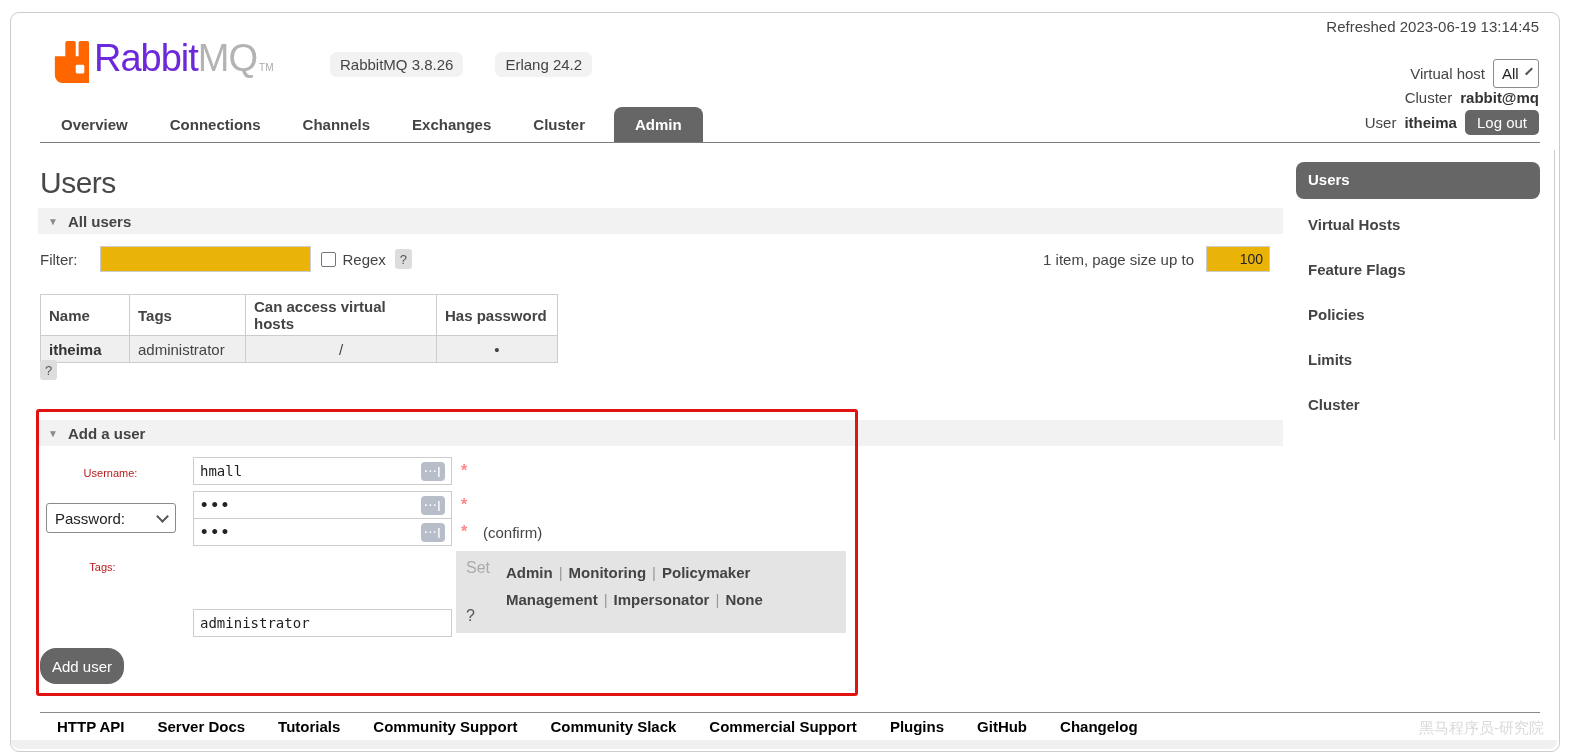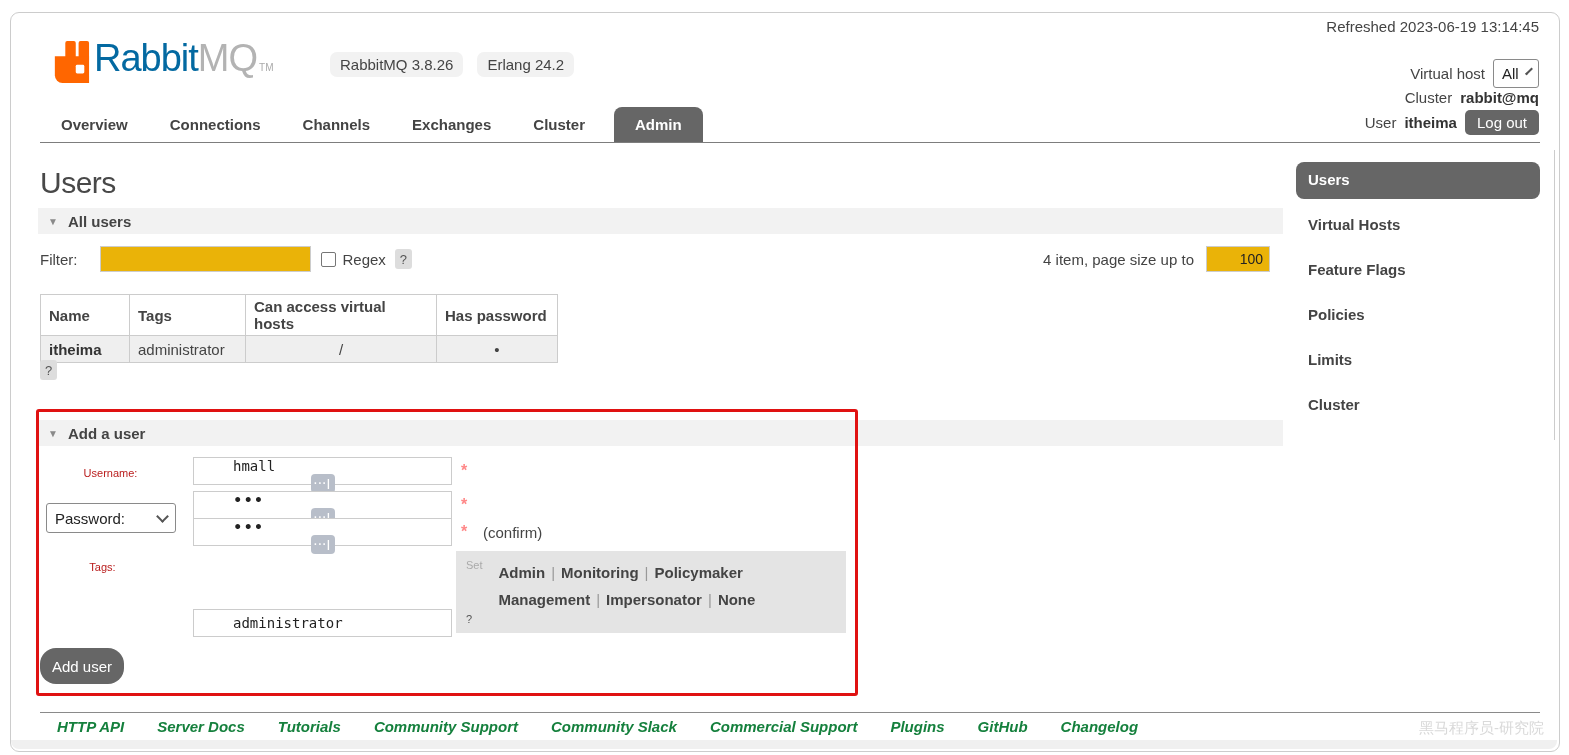--- a/index.html
+++ b/index.html
@@ -5,25 +5,25 @@
   html,body{margin:0;padding:0;background:#fff;}
   body{font-family:"Liberation Sans","DejaVu Sans",sans-serif;color:#444;}
   .frame{position:relative;width:1569px;height:755px;background:#fff;overflow:hidden;}
   .card{position:absolute;left:10px;top:12px;width:1548px;height:738px;border:1px solid #ccc;border-radius:9px;background:#fff;}
   .abs{position:absolute;}
 
   
   .logo-wrap{left:52px;top:36px;display:flex;align-items:flex-start;}
   .logo-mark{width:38px;height:44px;margin-top:4px;}
   .logo-text{font-size:38px;letter-spacing:-1px;line-height:44px;margin-left:4px;}
-  .logo-rabbit{color:#0369a1;}
+  .logo-rabbit{color:#6d28d9;}
   .logo-mq{color:#b3b3b3;}
   .logo-tm{font-size:10px;color:#aaa;margin-top:26px;margin-left:2px;}
   .badge{display:inline-block;background:#f2f2f2;border-radius:7px;padding:4px 10px;font-size:15px;color:#444;}
-  .badge-row{left:330px;top:52px;display:flex;gap:14px;}
+  .badge-row{left:330px;top:52px;display:flex;gap:32px;}
 
   .top-right{right:30px;display:flex;align-items:center;justify-content:flex-end;gap:8px;font-size:15px;white-space:nowrap;}
   .fake-select{display:inline-flex;align-items:center;justify-content:space-between;border:1px solid #8a8a8a;border-radius:3px;background:#fff;padding:0 8px;height:27px;font-size:15px;color:#222;cursor:default;}
   .chev{width:7px;height:7px;border-right:2px solid #555;border-bottom:2px solid #555;transform:rotate(45deg);margin-left:9px;margin-top:-4px;}
   .btn-dark{display:inline-flex;align-items:center;justify-content:center;background:#666;color:#fff;border-radius:5px;border:none;font-size:15px;padding:0 12px;cursor:pointer;}
   b{color:#333;}
 
   
   .tabbar{left:40px;top:106px;width:1500px;height:36px;border-bottom:1px solid #7d7d7d;display:flex;align-items:flex-end;}
   .tab{font-size:15px;font-weight:bold;color:#444;padding:9px 21px;cursor:pointer;}
@@ -48,48 +48,48 @@
   .users-table{left:40px;top:294px;border-collapse:collapse;font-size:15px;}
   .users-table th,.users-table td{border:1px solid #ccc;padding:3px 8px;height:20px;}
   .users-table th{font-weight:bold;text-align:left;background:#fff;}
   .users-table td{background:#efefef;}
   .td-center{text-align:center;}
   .help-under-table{left:40px;top:360px;}
 
   
   .form-label{position:absolute;width:145px;text-align:center;font-size:11px;color:#b91c1c;}
   .mono-input{font-family:"DejaVu Sans Mono","Liberation Mono",monospace;font-size:14px;color:#222;}
-  .field-box{position:absolute;left:193px;width:245px;height:26px;border:1px solid #ccc;background:#fff;display:flex;align-items:center;padding:0 6px;justify-content:space-between;flex-direction:column;}
+  .field-box{position:absolute;left:193px;width:245px;height:26px;border:1px solid #ccc;background:#fff;display:flex;align-items:center;padding:0 6px;justify-content:space-between;}
   .field-box input{border:none;outline:none;flex:1;background:transparent;height:100%;padding:0;}
   .suggest-icon{flex:none;width:24px;height:19px;background:#b8bec9;border-radius:4px;color:#fff;font-size:10px;font-weight:bold;display:flex;align-items:center;justify-content:center;letter-spacing:1px;cursor:pointer;}
   .mand{position:absolute;color:#f88;font-size:16px;font-weight:bold;}
   .confirm-note{position:absolute;font-size:15px;color:#444;}
   .pw-select{position:absolute;left:46px;top:503px;width:112px;height:28px;}
   .tags-box{position:absolute;left:456px;top:551px;width:370px;height:66px;background:#e4e4e4;padding:8px 10px;display:flex;}
-  .tags-left{display:flex;flex-direction:column;justify-content:space-between;font-size:11px;margin-right:16px;}
+  .tags-left{display:flex;flex-direction:column;justify-content:space-between;font-size:16px;margin-right:16px;}
   .set-label{color:#aaa;}
   .tags-help{color:#555;cursor:pointer;}
   .tags-links{font-size:15px;font-weight:bold;line-height:27px;color:#444;}
   .tag-link{cursor:pointer;}
   .tag-sep{color:#999;font-weight:normal;padding:0 6px;}
   .adduser-btn{position:absolute;left:40px;top:648px;height:36px;border-radius:7px;font-size:15px;}
 
   
   .red-rect{position:absolute;left:36px;top:409px;width:816px;height:281px;border:3px solid #e01212;border-radius:3px;pointer-events:none;}
 
   
   .sidebar{left:1296px;top:162px;width:244px;}
   .side-item{font-size:15px;font-weight:bold;color:#444;padding:9px 12px;height:19px;margin-bottom:8px;cursor:pointer;}
   .side-item.active{background:#666;color:#fff;border-radius:8px;}
   .side-rule{left:1554px;top:150px;width:1px;height:290px;background:#ccc;}
 
   
   .footer-rule{left:40px;top:712px;width:1500px;height:1px;background:#8a8a8a;}
   .footer-links{left:57px;top:718px;display:flex;gap:33px;font-size:15px;font-weight:bold;}
-  .footer-link{cursor:pointer;color:#15803d;white-space:nowrap;font-style:italic;}
+  .footer-link{cursor:pointer;color:#000000;white-space:nowrap;}
   .watermark{right:25px;top:719px;font-size:15px;color:#d9d9d9;}
   .bottom-strip{position:absolute;left:11px;top:740px;width:1546px;height:9px;background:#f0f0f0;border-radius:0 0 8px 8px;}
 </style>
 </head>
 <body>
 
 <div class="frame">
   <div class="card"></div>
 
   <div class="abs logo-wrap">
@@ -149,21 +149,21 @@
 
   <div class="abs filter-row">
     <span>Filter:</span>
     <input class="input filter-input" value="" style="">
     <span class="checkbox"></span>
     <span>Regex</span>
     <span class="help-badge" style="margin-left:9px;">?</span>
   </div>
 
   <div class="pagesize-row">
-    <span>4 item, page size up to</span>
+    <span>1 item, page size up to</span>
     <input class="input pagesize-input" value="100" style="">
   </div>
 
   <table class="abs users-table">
     <thead>
       <tr>
         <th style="width:72px;">Name</th>
         <th style="width:99px;">Tags</th>
         <th style="width:174px;">Can access virtual hosts</th>
         <th style="width:104px;">Has password</th>

